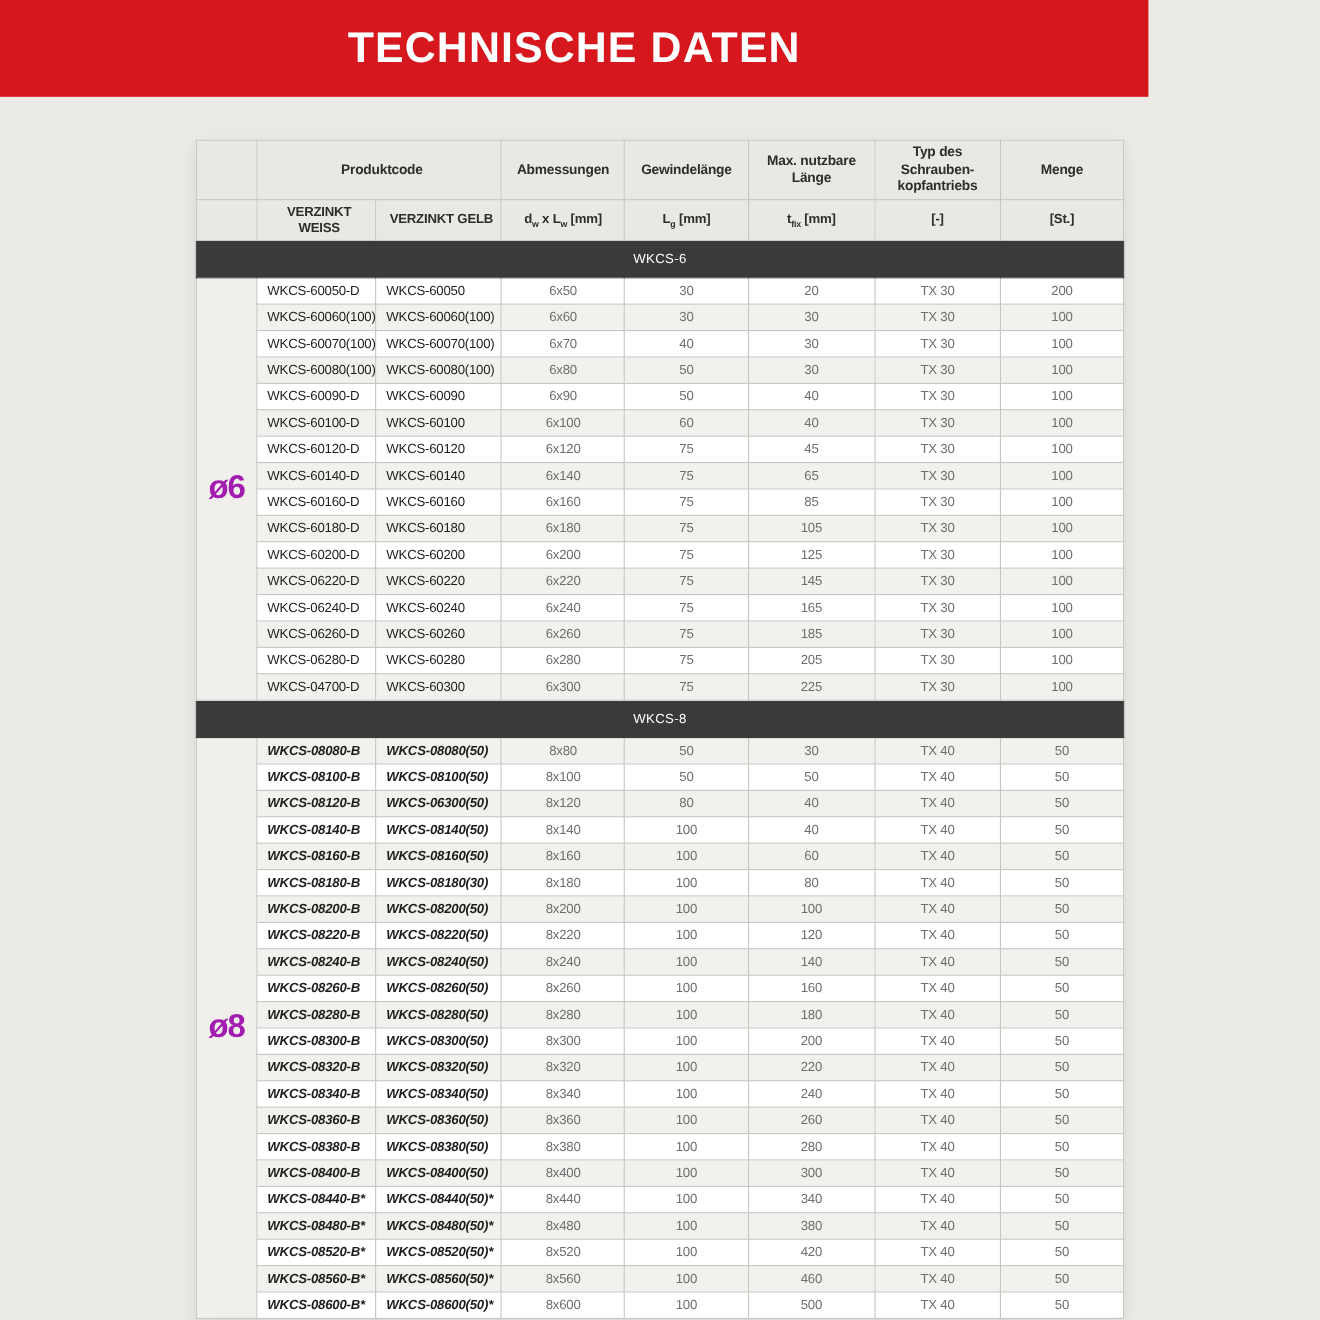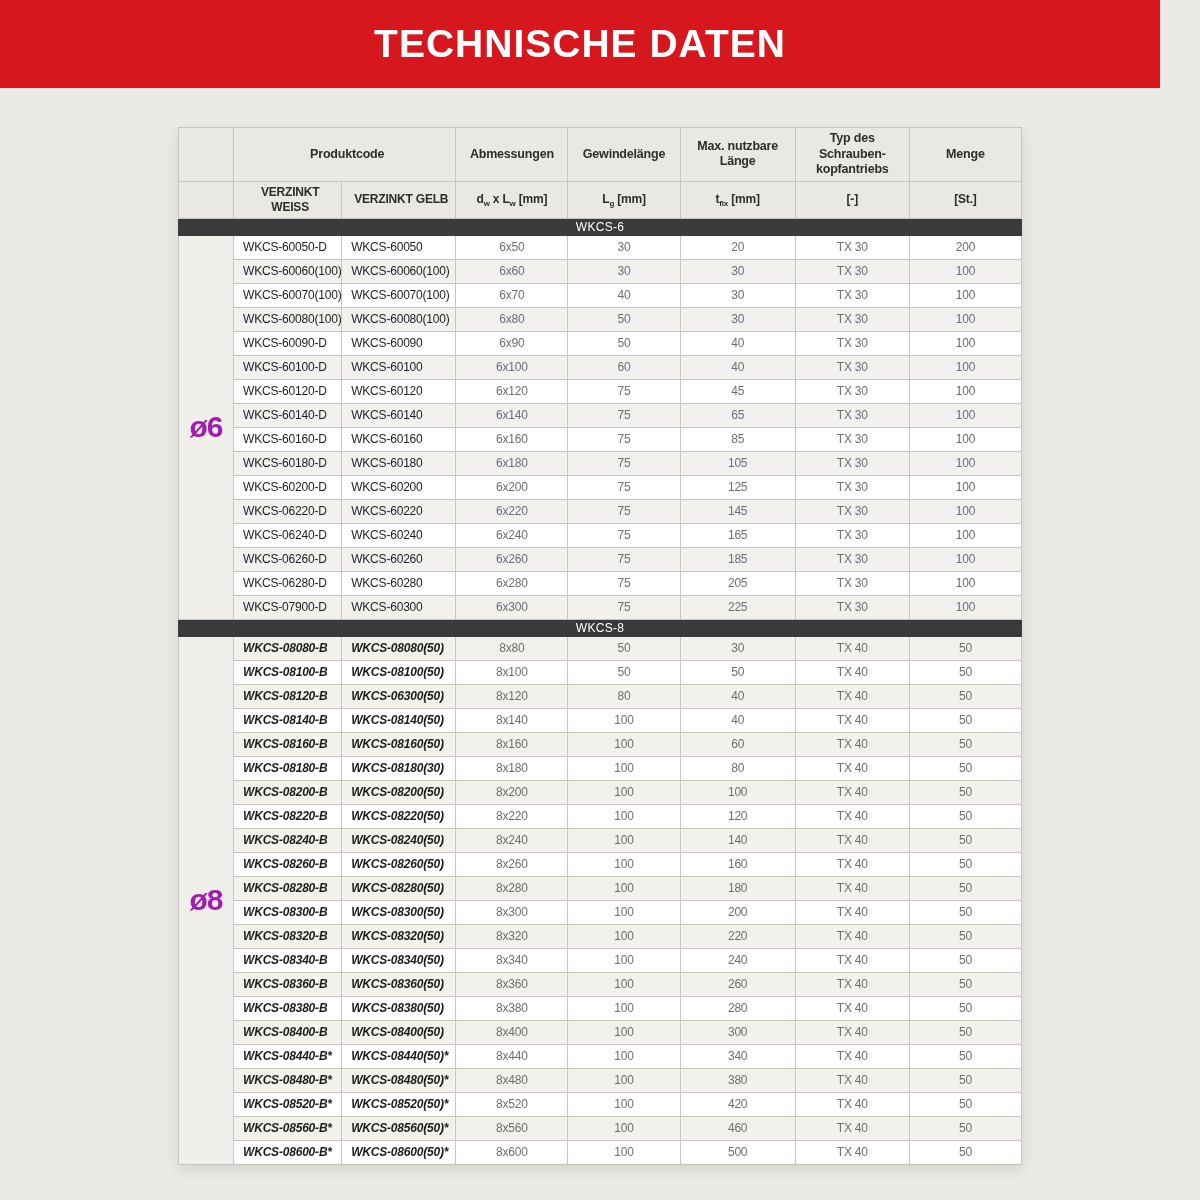--- a/index.html
+++ b/index.html
@@ -10,21 +10,21 @@
     --data-text:#6e6e6e; --code-text:#1d1d1b;
   }
   *{box-sizing:border-box;}
   html,body{margin:0;padding:0;}
   body{
     width:1200px;height:1200px;overflow:hidden;position:relative;
     background:var(--page-bg);
     font-family:"Liberation Sans", sans-serif;
   }
   .banner{
-    position:absolute;left:0;top:0;width:1160px;height:88px;
+    position:absolute;left:0;top:0;width:1044px;height:88px;
     background:var(--banner-bg);
     display:flex;align-items:center;justify-content:center;
   }
   .banner h1{
     margin:0;color:var(--banner-text);
     font-size:39px;font-weight:700;letter-spacing:1px;
   }
   .datasheet{
     position:absolute;left:178px;top:127px;width:844px;
     background:#ffffff;
@@ -44,21 +44,21 @@
     text-align:center;padding:3px 4px;
     white-space:normal;line-height:1.25;
   }
   thead tr.h1 th{height:44px;}
   thead tr.h2 th{height:31px;font-size:12px;}
   th.left{text-align:center;padding-left:9px;}
   sub{font-size:8px;line-height:0;}
   tr.band td{
     background:var(--band-bg);color:var(--band-text);
     text-align:center;font-size:12px;font-weight:400;
-    height:17px;border-color:var(--band-bg);
+    height:34px;border-color:var(--band-bg);
     letter-spacing:0.3px;
   }
   tbody td{
     height:24px;font-size:12px;color:var(--data-text);
     text-align:center;padding:0 4px;background:#ffffff;
     vertical-align:middle;
   }
   tbody tr:nth-child(odd):not(.band) td{background:var(--stripe-bg);}
   tbody td.code{
     text-align:left;padding-left:9px;color:var(--code-text);font-weight:400;
@@ -245,21 +245,21 @@
         <tr>
           <td class="code">WKCS-06280-D</td>
           <td class="code">WKCS-60280</td>
           <td>6x280</td>
           <td>75</td>
           <td>205</td>
           <td>TX 30</td>
           <td>100</td>
         </tr>
         <tr>
-          <td class="code">WKCS-07900-D</td>
+          <td class="code">WKCS-04700-D</td>
           <td class="code">WKCS-60300</td>
           <td>6x300</td>
           <td>75</td>
           <td>225</td>
           <td>TX 30</td>
           <td>100</td>
         </tr>
         <tr class="band">
           <td colspan="8">WKCS-8</td>
         </tr>

